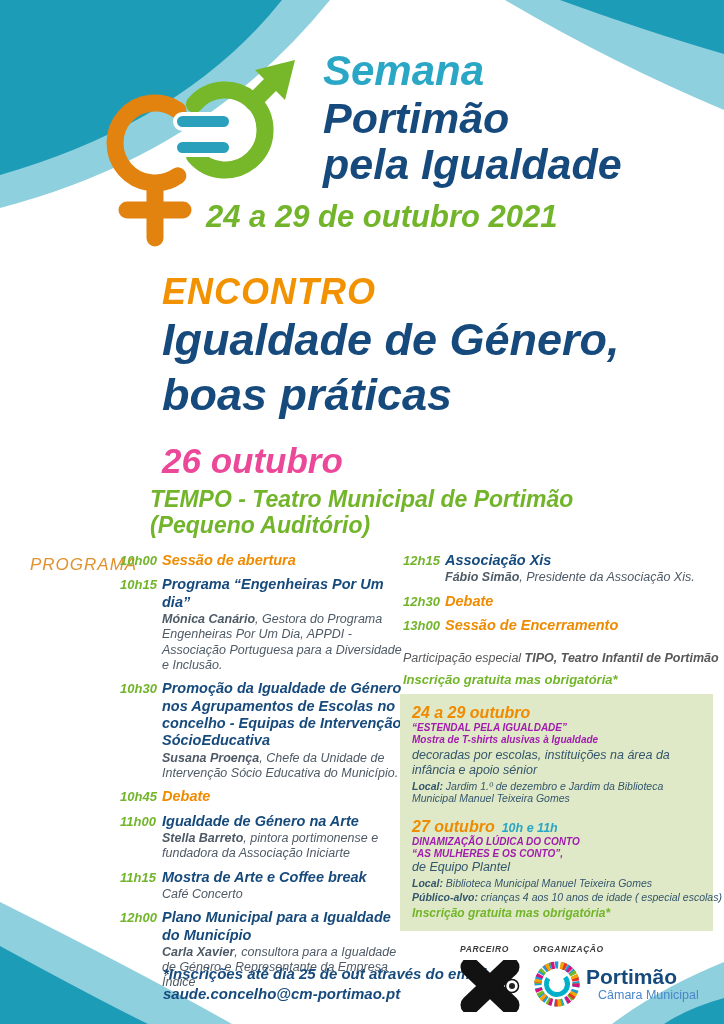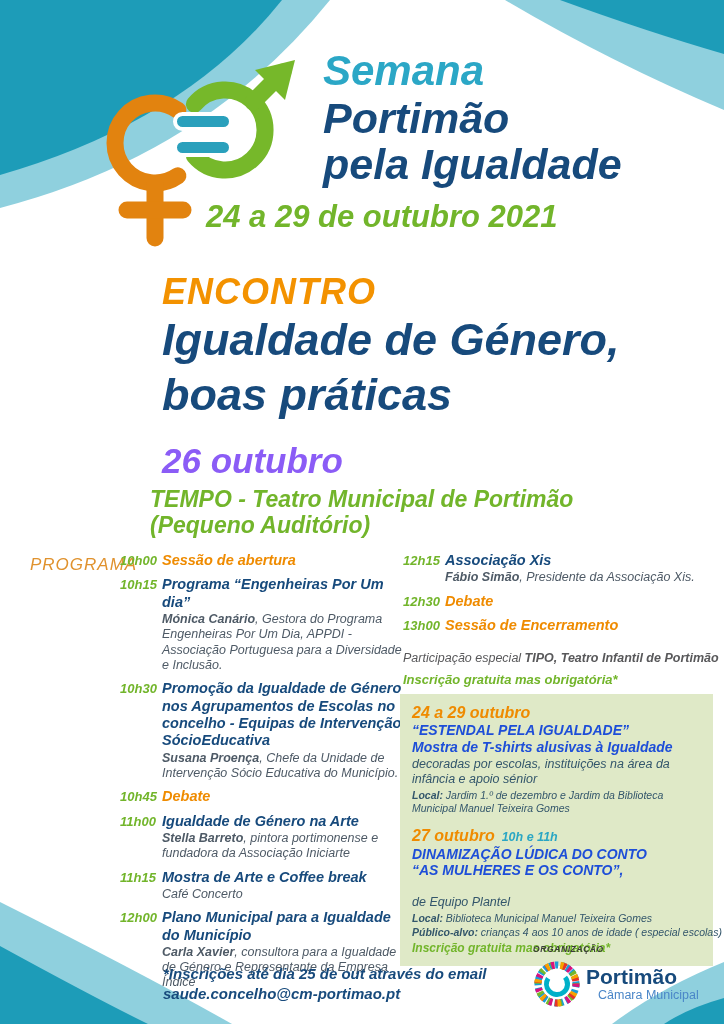--- a/index.html
+++ b/index.html
@@ -13,21 +13,21 @@
 
   
   .brand{left:323px;top:50px;line-height:1.0;}
   .brand .semana{font-size:42px;font-weight:bold;font-style:italic;color:#2ba7c6;margin-bottom:4px;}
   .brand .navline{font-size:43px;font-weight:bold;font-style:italic;color:#174a7c;line-height:1.06;}
   .daterange{left:206px;top:199px;font-size:31px;font-weight:bold;font-style:italic;color:#72b52b;}
 
   
   .kicker{left:162px;top:271px;font-size:36px;font-weight:bold;font-style:italic;color:#f39200;letter-spacing:1px;}
   .event-title{left:162px;top:313px;font-size:45px;font-weight:bold;font-style:italic;color:#174a7c;line-height:1.22;}
-  .event-date{left:162px;top:441px;font-size:35px;font-weight:bold;font-style:italic;color:#8b5cf6;}
+  .event-date{left:162px;top:441px;font-size:35px;font-weight:bold;font-style:italic;color:#ec4899;}
   .venue{left:150px;top:486px;font-size:23px;font-weight:bold;font-style:italic;color:#72b52b;line-height:1.15;}
 
   
   .program-label{left:30px;top:555px;font-size:17px;font-style:italic;color:#e0922e;letter-spacing:1px;}
   .col{display:flex;flex-direction:column;}
   .col-left{left:120px;top:552px;width:292px;}
   .col-right{left:403px;top:552px;width:315px;}
   .row{display:flex;margin-bottom:7px;}
   .time{flex:0 0 42px;font-size:13px;font-weight:bold;font-style:italic;color:#72b52b;padding-top:1px;}
   .cell{flex:1;max-width:240px;}
@@ -38,21 +38,21 @@
   .speaker{font-weight:bold;}
   .special{font-size:12.5px;font-style:italic;color:#58585a;margin-top:10px;white-space:nowrap;}
   .special b{font-style:italic;}
   .greennote{font-size:13px;font-weight:bold;font-style:italic;color:#72b52b;margin-top:7px;}
 
   
   .side-box{left:400px;top:694px;width:313px;box-sizing:border-box;
     background:#dfe9c7;padding:9px 12px 11px 12px;}
   .sb-date{font-size:16px;font-weight:bold;font-style:italic;color:#ef8b00;line-height:1.2;}
   .sb-time{font-size:12.5px;font-weight:bold;font-style:italic;color:#2aa6c4;margin-left:7px;}
-  .sb-title{font-size:14px;font-weight:bold;font-style:italic;color:#1d4ed8;line-height:1.18;}
+  .sb-title{font-size:10px;font-weight:bold;font-style:italic;color:#a21caf;line-height:1.18;}
   .sb-desc{font-size:12.5px;font-style:italic;color:#33566b;line-height:1.2;margin-top:2px;}
   .sb-small{font-size:10.5px;font-style:italic;color:#33566b;line-height:1.2;margin-top:2px;}
   .sb-small b{font-style:italic;}
   .sb-nowrap{white-space:nowrap;}
   .sb-note{font-size:12px;font-weight:bold;font-style:italic;color:#72b52b;margin-top:2px;}
   .sb-gap{height:12px;}
 
   
   .footnote{left:163px;top:964px;font-size:15px;font-weight:bold;font-style:italic;color:#174a7c;line-height:1.3;}
   .logo-label{font-size:8.5px;font-weight:bold;font-style:italic;color:#3c3c3b;letter-spacing:.6px;}
@@ -196,31 +196,42 @@
     <div class="sb-title">“ESTENDAL PELA IGUALDADE”</div>
     <div class="sb-title">Mostra de T-shirts alusivas à Igualdade</div>
     <div class="sb-desc">decoradas por escolas, instituições na área da infância e apoio sénior</div>
     <div class="sb-small"><b>Local:</b><span> Jardim 1.º de dezembro e Jardim da Biblioteca Municipal Manuel Teixeira Gomes</span></div>
 
     <div class="sb-gap"></div>
 
     <div><span class="sb-date">27 outubro</span><span class="sb-time">10h e 11h</span></div>
     <div class="sb-title">DINAMIZAÇÃO LÚDICA DO CONTO</div>
     <div class="sb-title">“AS MULHERES E OS CONTO”,</div>
-    <div class="sb-desc" style="margin-top:16px">de Equipo Plantel</div>
+    <div class="sb-desc" style="margin-top:0">de Equipo Plantel</div>
     <div class="sb-small"><b>Local:</b><span> Biblioteca Municipal Manuel Teixeira Gomes</span></div>
     <div class="sb-small sb-nowrap"><b>Público-alvo:</b><span> crianças 4 aos 10 anos de idade ( especial escolas)</span></div>
     <div class="sb-note">Inscrição gratuita mas obrigatória*</div>
   </div>
 
   <div class="abs footnote">
     <div>*Inscrições até dia 25 de out através do email</div>
     <div>saude.concelho@cm-portimao.pt</div>
   </div>
 
+  <div class="abs partner">
+    <div class="logo-label">PARCEIRO</div>
+    <svg width="64" height="52" viewBox="0 0 64 52" style="margin-top:6px">
+      <g stroke="#121212" stroke-width="19" stroke-linecap="round">
+        <path d="M10,7 L50,45"></path>
+        <path d="M50,7 L10,45"></path>
+      </g>
+      <circle cx="52" cy="26" r="6.5" fill="#ffffff" stroke="#121212" stroke-width="1.5"></circle>
+      <circle cx="52" cy="26" r="3" fill="#222222"></circle>
+    </svg>
+  </div>
 
   <div class="abs org">
     <div class="logo-label">ORGANIZAÇÃO</div>
     <div class="org-row">
       <svg width="48" height="48" viewBox="0 0 48 48">
         <g fill="none" stroke-width="7">
           <circle cx="24" cy="24" r="19" stroke="#1b9cd8" stroke-dasharray="3.2 2.6"></circle>
           <circle cx="24" cy="24" r="19" stroke="#76b82a" stroke-dasharray="3.2 8.4" transform="rotate(40 24 24)"></circle>
           <circle cx="24" cy="24" r="19" stroke="#e6332a" stroke-dasharray="3.2 14.2" transform="rotate(130 24 24)"></circle>
           <circle cx="24" cy="24" r="19" stroke="#d9117e" stroke-dasharray="3.2 14.2" transform="rotate(200 24 24)"></circle>

